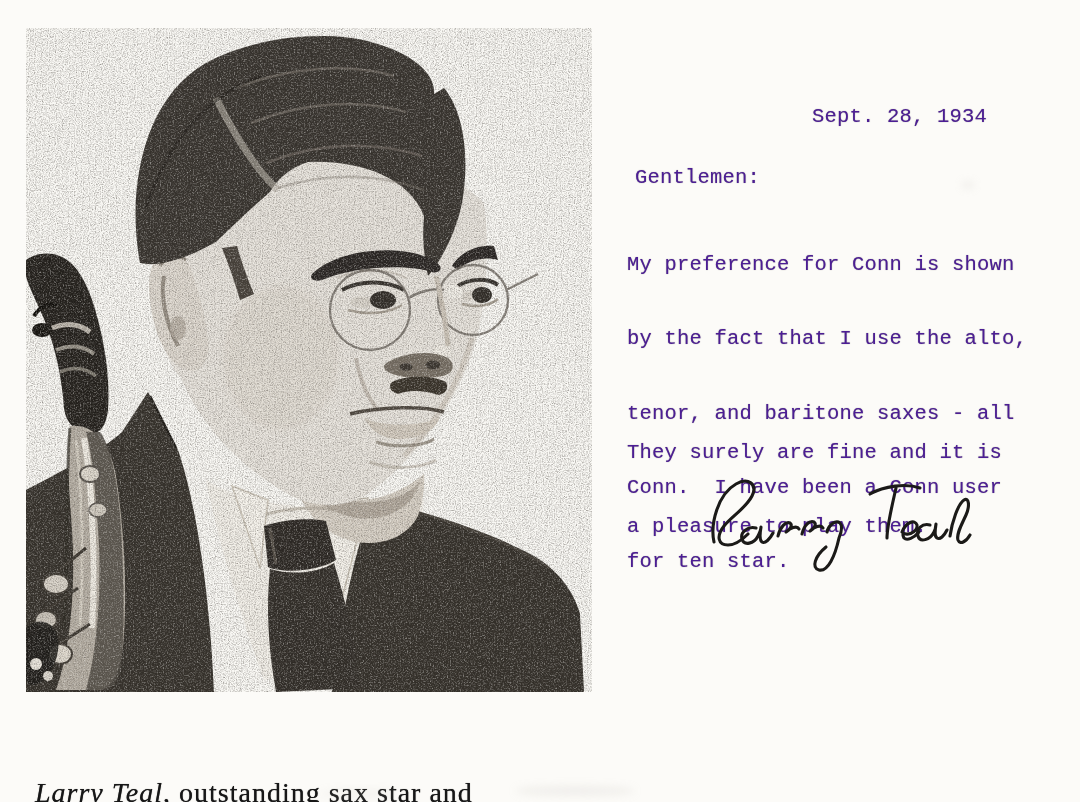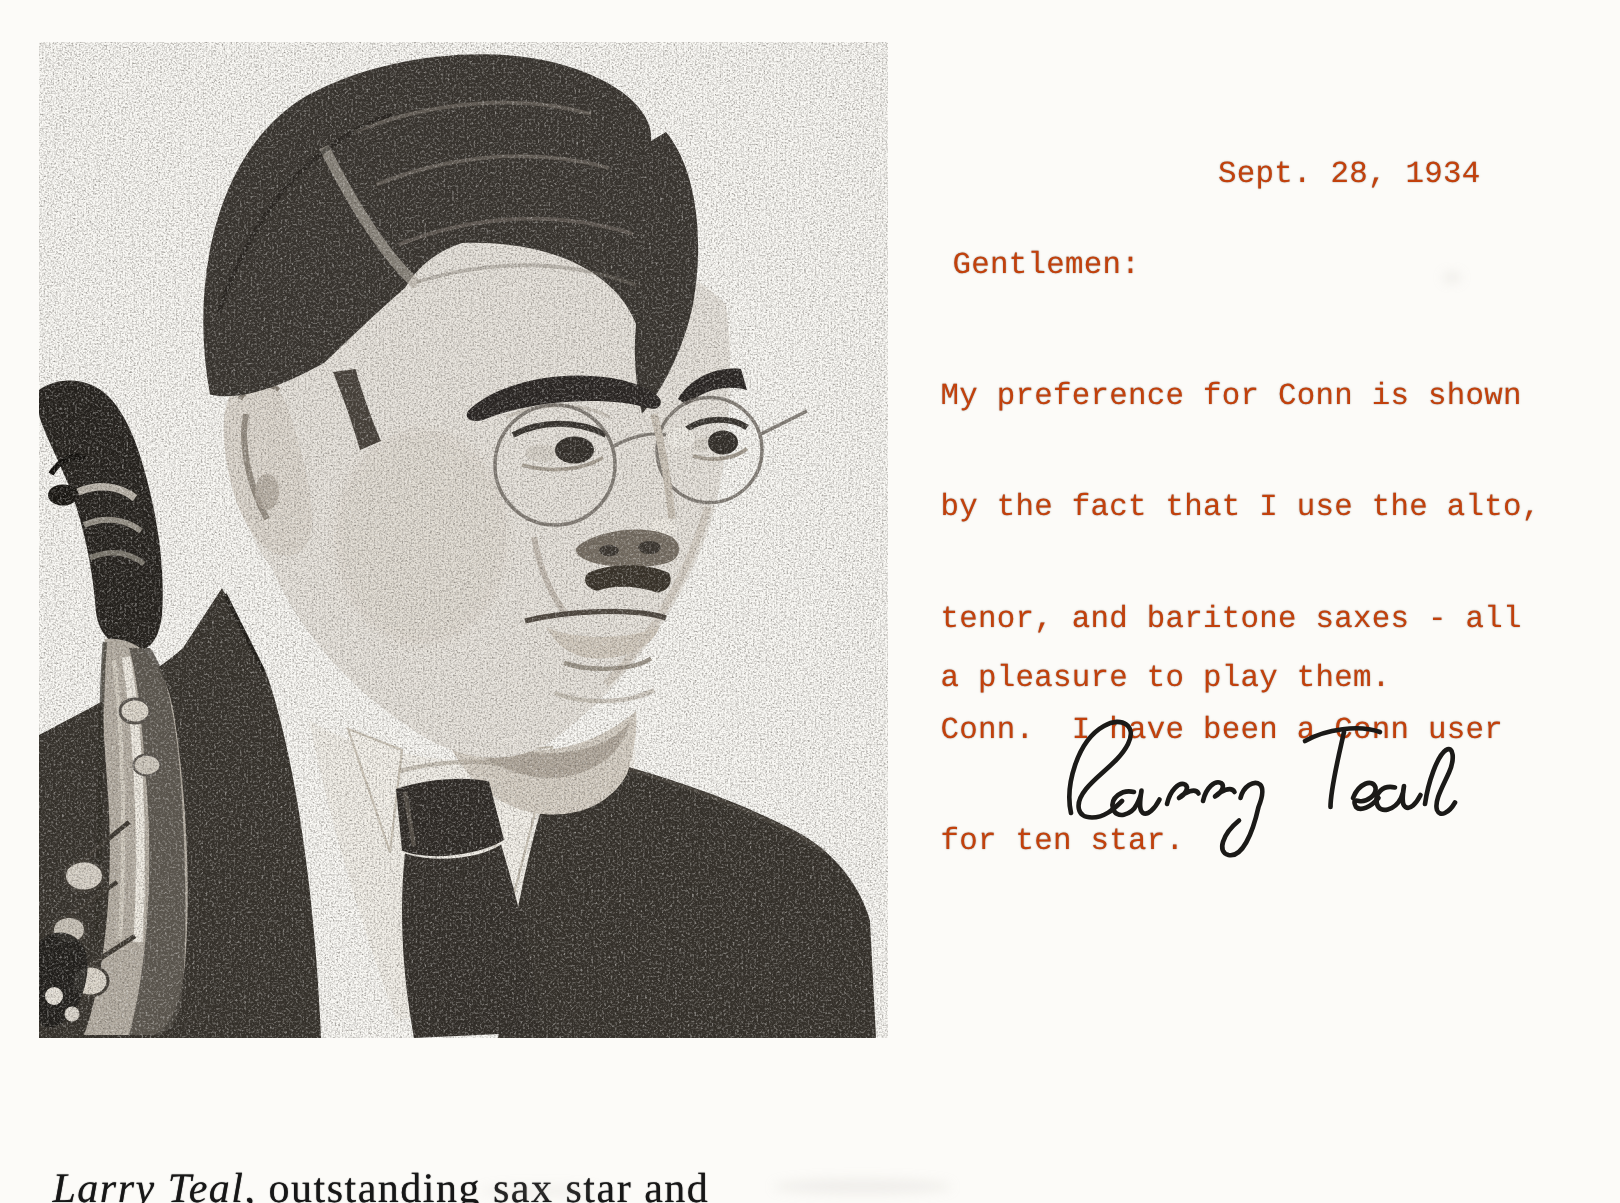--- a/index.html
+++ b/index.html
@@ -6,21 +6,21 @@
   body{
     width:1080px;height:802px;position:relative;overflow:hidden;
     background:#fcfbf8;
     font-family:"Liberation Sans", sans-serif;
   }
   
   .typew{
     position:absolute;
     font-family:"Liberation Mono","DejaVu Sans Mono",monospace;
     font-size:20.5px;
-    color:#c2410c;
+    color:#4c1d95;
     letter-spacing:0.2px;
     white-space:pre;
     text-shadow:0 0 1px rgba(46,43,40,0.55);
   }
   .typew .tline{display:block;line-height:28.3px;}
   
   .caption{
     position:absolute;left:35px;top:696px;
     font-family:"Liberation Serif","DejaVu Serif",serif;
     font-size:28px;line-height:27.5px;
@@ -187,20 +187,21 @@
 
 <div class="typew" style="left:627px;top:205px;">
   <span class="tline">My preference for Conn is shown</span>
   <span class="tline">by the fact that I use the alto,</span>
   <span class="tline">tenor, and baritone saxes - all</span>
   <span class="tline">Conn.  I have been a Conn user</span>
   <span class="tline">for ten star.</span>
 </div>
 
 <div class="typew" style="left:627px;top:393px;">
+  <span class="tline">They surely are fine and it is</span>
   <span class="tline">a pleasure to play them.</span>
 </div>
 
 <div class="sig-wrap">
   <svg viewBox="0 0 280 110" width="280" height="110" role="img" aria-label="Larry Teal">
     <g fill="none" stroke="#1b1a18" stroke-width="3.1" stroke-linecap="round" stroke-linejoin="round">
 
       <path d="M 22,74 C 18,56 26,26 44,16 C 56,9 66,16 60,28 C 54,40 40,48 32,58 C 24,68 26,77 36,77 C 44,77 50,72 56,66"></path>
       <path d="M 64,60 C 56,58 48,64 50,71 C 52,78 62,76 66,68 C 68,64 69,61 69,59 C 68,65 67,72 70,74 C 73,76 78,71 81,65"></path>
       <path d="M 86,68 C 88,59 94,53 98,55 C 101,57 98,62 94,64 C 98,60 105,57 107,61"></path>

